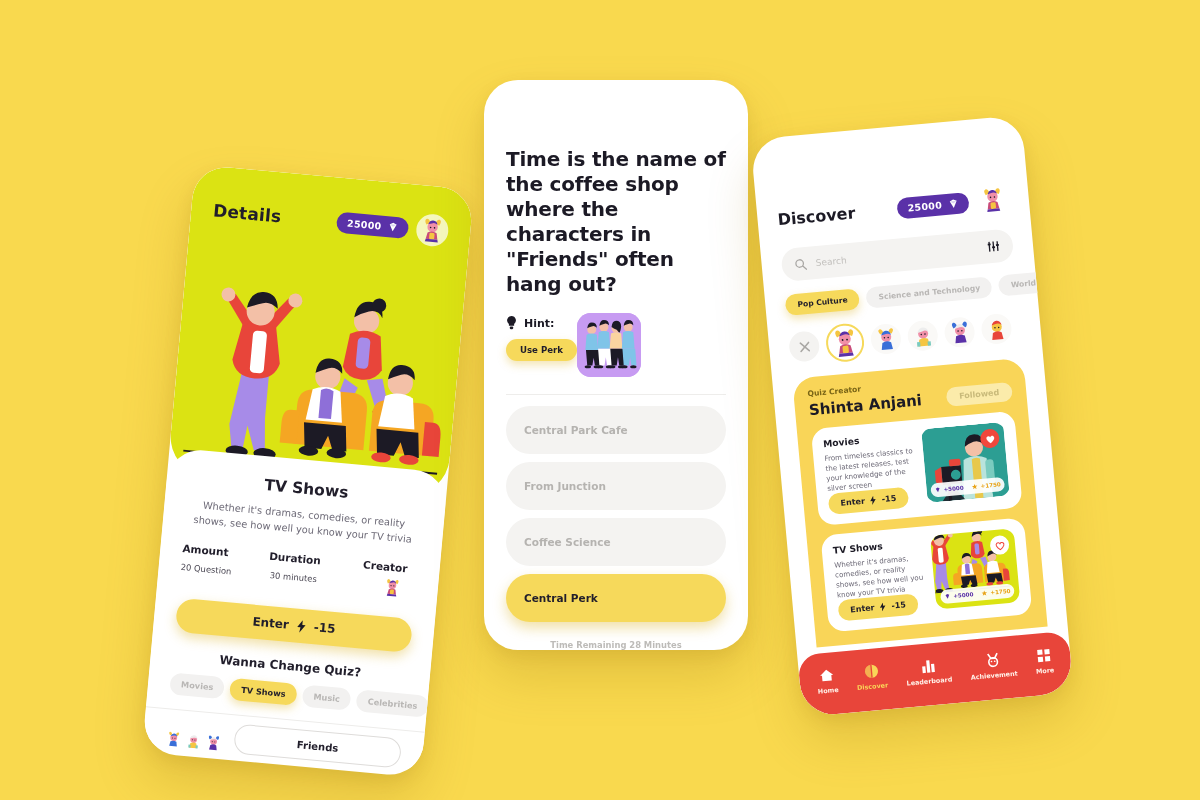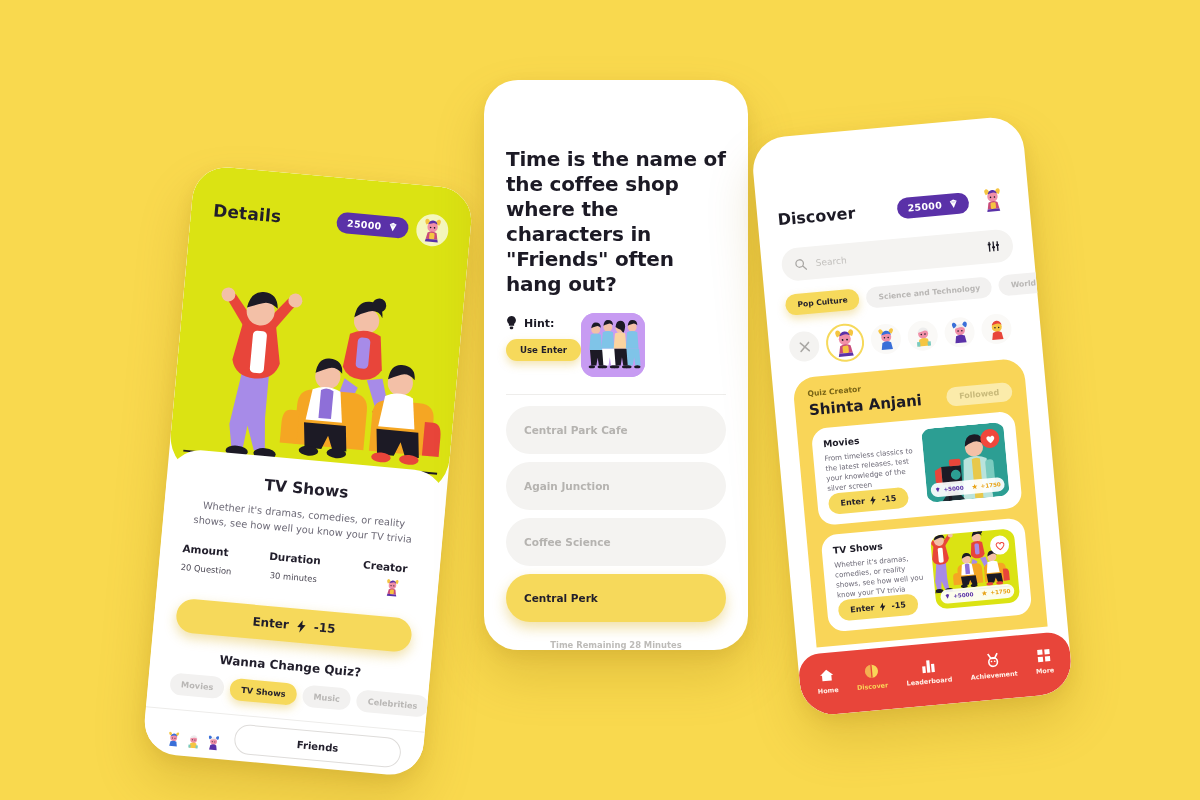--- a/index.html
+++ b/index.html
@@ -500,34 +500,34 @@
     <div class="p2-question">Time is the name of the coffee shop where the characters in "Friends" often hang out?</div>
 
     <div class="p2-hintrow">
       <div class="p2-hintcol">
         <div class="p2-hintlabel">
           <svg style="color:#1C1A25" viewBox="0 0 12 16">
               <use href="#sym-bulb"></use>
             </svg>
           <span>Hint:</span>
         </div>
-        <div class="use-again">Use Enter</div>
+        <div class="use-again">Use Perk</div>
       </div>
       <div class="p2-hintimg">
         <svg viewBox="0 0 100 100">
             <use href="#sym-friends4"></use>
           </svg>
       </div>
     </div>
 
     <div class="p2-rule"></div>
 
     <div class="answers">
       <div class="answer">Central Park Cafe</div>
-      <div class="answer">Again Junction</div>
+      <div class="answer">From Junction</div>
       <div class="answer">Coffee Science</div>
       <div class="answer selected">Central Perk</div>
     </div>
 
     <div class="p2-time-remaining">Time Remaining 28 Minutes</div>
   </div>
 
   <div class="phone" id="phone3">
     <div class="p3-pad">
       <div class="p3-head">

